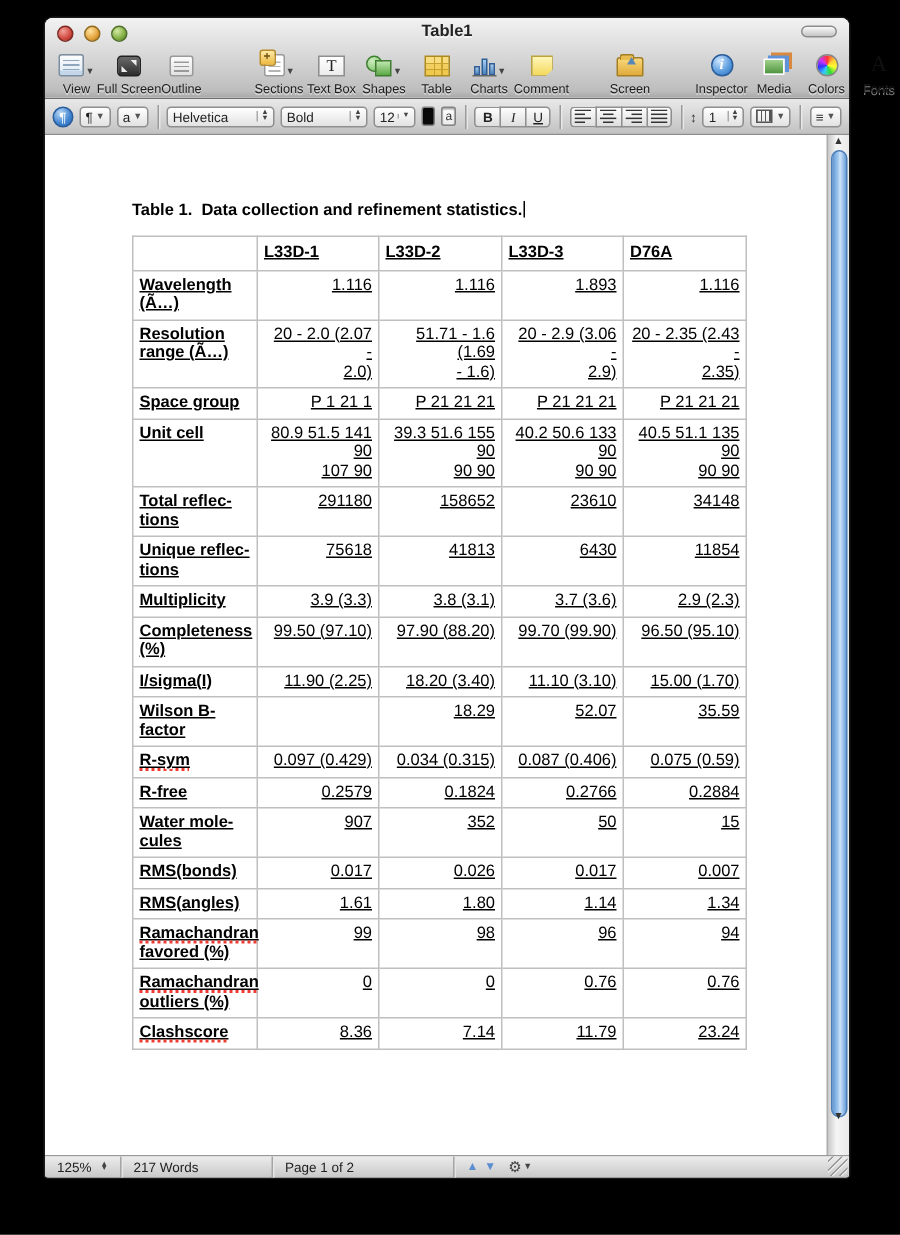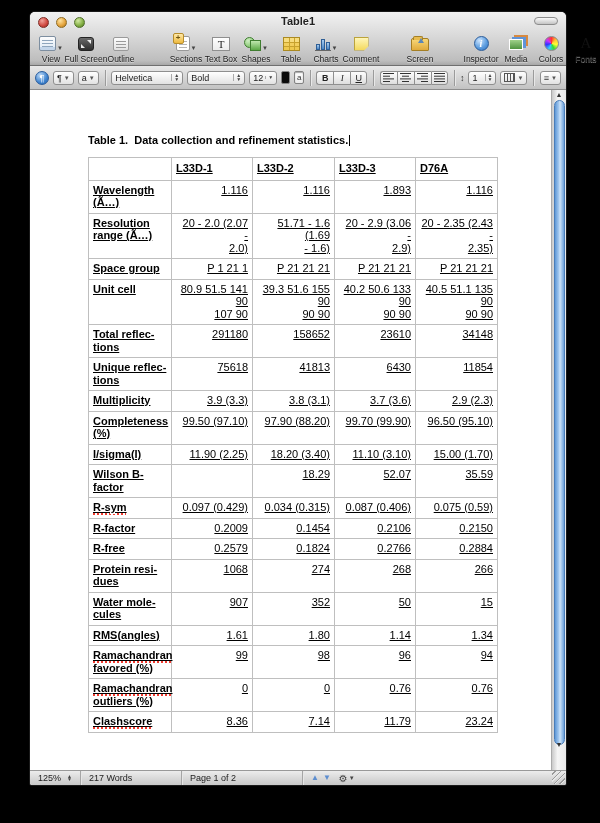--- a/index.html
+++ b/index.html
@@ -484,55 +484,45 @@
               <th data-name="row-label">
                 <div class="mis">R-sym</div>
               </th>
               <td data-name="table-cell">0.097 (0.429)</td>
               <td data-name="table-cell">0.034 (0.315)</td>
               <td data-name="table-cell">0.087 (0.406)</td>
               <td data-name="table-cell">0.075 (0.59)</td>
             </tr>
             <tr data-name="table-row">
               <th data-name="row-label">
-                <div>R-factor</div>
-              </th>
-              <td data-name="table-cell">0.2009</td>
-              <td data-name="table-cell">0.1454</td>
-              <td data-name="table-cell">0.2106</td>
-              <td data-name="table-cell">0.2150</td>
-            </tr>
-            <tr data-name="table-row">
-              <th data-name="row-label">
                 <div>R-free</div>
               </th>
               <td data-name="table-cell">0.2579</td>
               <td data-name="table-cell">0.1824</td>
               <td data-name="table-cell">0.2766</td>
               <td data-name="table-cell">0.2884</td>
             </tr>
             <tr data-name="table-row">
               <th data-name="row-label">
-                <div>Protein resi-</div>
-                <div>dues</div>
-              </th>
-              <td data-name="table-cell">1068</td>
-              <td data-name="table-cell">274</td>
-              <td data-name="table-cell">268</td>
-              <td data-name="table-cell">266</td>
-            </tr>
-            <tr data-name="table-row">
-              <th data-name="row-label">
                 <div>Water mole-</div>
                 <div>cules</div>
               </th>
               <td data-name="table-cell">907</td>
               <td data-name="table-cell">352</td>
               <td data-name="table-cell">50</td>
               <td data-name="table-cell">15</td>
+            </tr>
+            <tr data-name="table-row">
+              <th data-name="row-label">
+                <div>RMS(bonds)</div>
+              </th>
+              <td data-name="table-cell">0.017</td>
+              <td data-name="table-cell">0.026</td>
+              <td data-name="table-cell">0.017</td>
+              <td data-name="table-cell">0.007</td>
             </tr>
             <tr data-name="table-row">
               <th data-name="row-label">
                 <div>RMS(angles)</div>
               </th>
               <td data-name="table-cell">1.61</td>
               <td data-name="table-cell">1.80</td>
               <td data-name="table-cell">1.14</td>
               <td data-name="table-cell">1.34</td>
             </tr>

